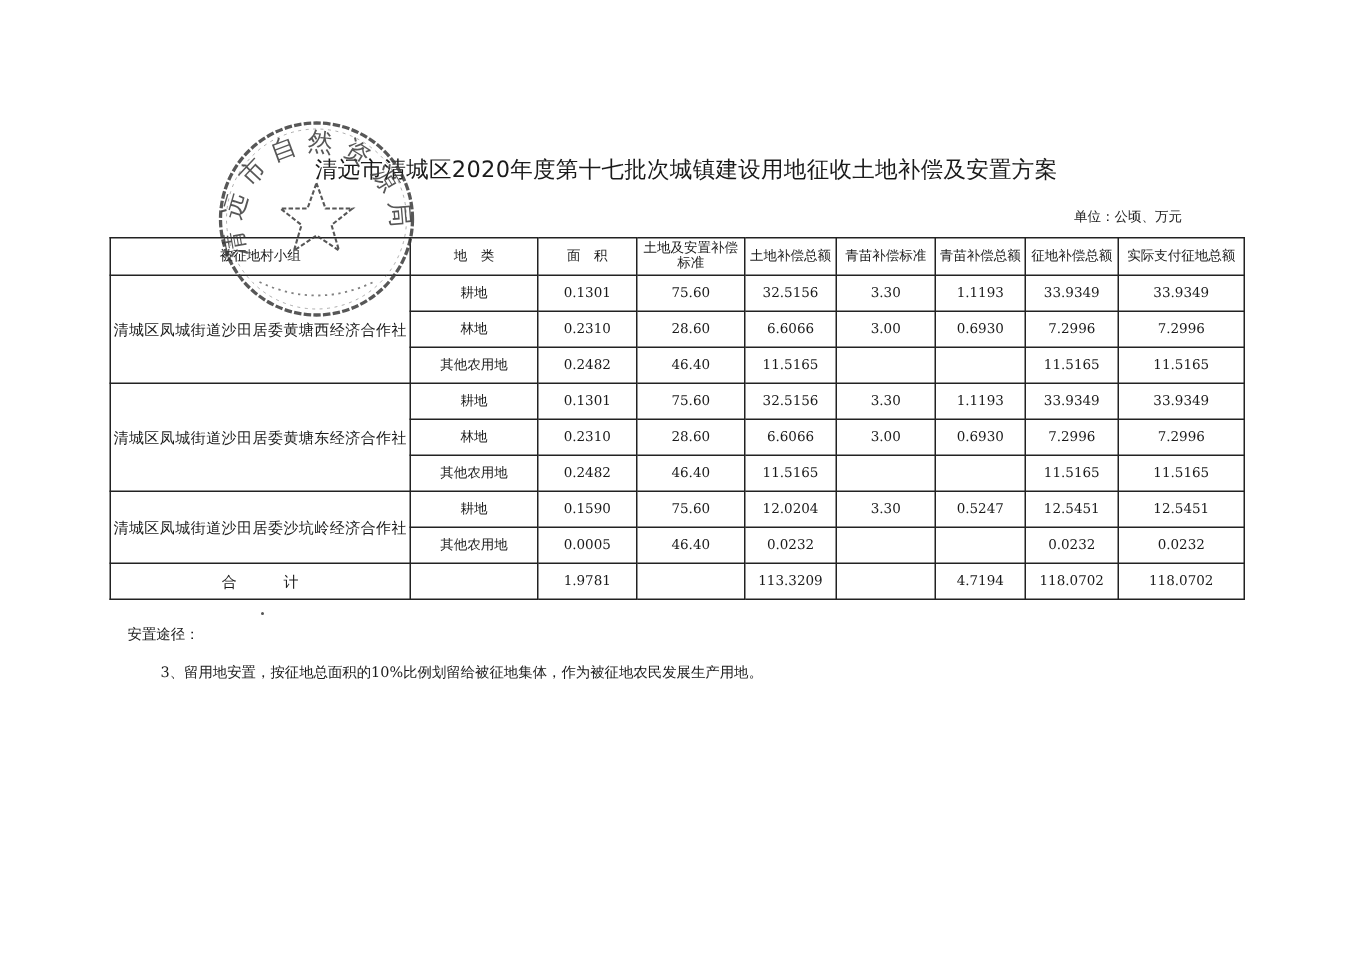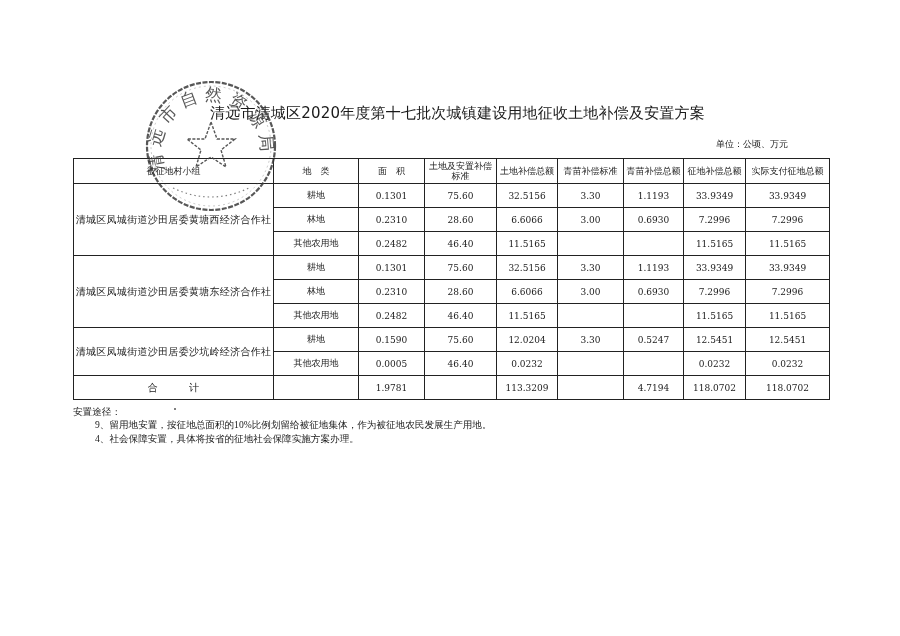--- a/index.html
+++ b/index.html
@@ -23,21 +23,21 @@
   table.main td {
     border: 1.3px solid #222; text-align: center; vertical-align: middle;
     padding: 0; overflow: hidden; white-space: nowrap;
   }
   table.main tr.head td { height: 24px; line-height: 10px; white-space: normal; }
   table.main tr.body td { height: 23px; }
   td.group { font-size: 10px; letter-spacing: 0.3px; }
   .notes {
     position: absolute; left: 73px; top: 405px; width: 760px; font-size: 9.6px; line-height: 13.4px;
   }
-  .notes p { margin: 0; font-family: Liberation Serif, serif; }
+  .notes p { margin: 12px; }
   .notes .indent { text-indent: 22px; }
   .stamp {
     position: absolute; left: 143px; top: 78px; width: 136px; height: 136px;
     pointer-events: none;
   }
   .dot { position: absolute; left: 174px; top: 408px; width: 2px; height: 2px; background: #555; border-radius: 1px; }
 </style>
 </head>
 <body>
 
@@ -166,22 +166,21 @@
     <td>118.0702</td>
     <td>118.0702</td>
   </tr>
 </tbody>
   </table>
 
 <div class="dot"></div>
 
 <div class="notes">
   <p>安置途径：</p>
-  <p class="indent">9、留用地安置，按征地总面积的10%比例划留给被征地集体，作为被征地农民发展生产用地。</p>
-  <p class="indent">4、社会保障安置，具体将按省的征地社会保障实施方案办理。</p>
+  <p class="indent">3、留用地安置，按征地总面积的10%比例划留给被征地集体，作为被征地农民发展生产用地。</p>
 </div>
 
 <svg class="stamp" viewBox="0 0 136 136">
   <defs>
     <path id="sealArc" d="M 22 92 A 50 50 0 1 1 114 92"></path>
   </defs>
   <circle cx="68" cy="68" r="64" fill="none" stroke="#3a3a3a" stroke-width="2.2" stroke-dasharray="5 1.5" opacity="0.85"></circle>
   <circle cx="68" cy="68" r="60" fill="none" stroke="#6a6a6a" stroke-width="0.6" stroke-dasharray="2 3" opacity="0.6"></circle>
   <text font-size="17" fill="#3a3a3a" opacity="0.85" font-family="DejaVu Serif, serif" letter-spacing="6">
     <textPath href="#sealArc">清远市自然资源局</textPath>

